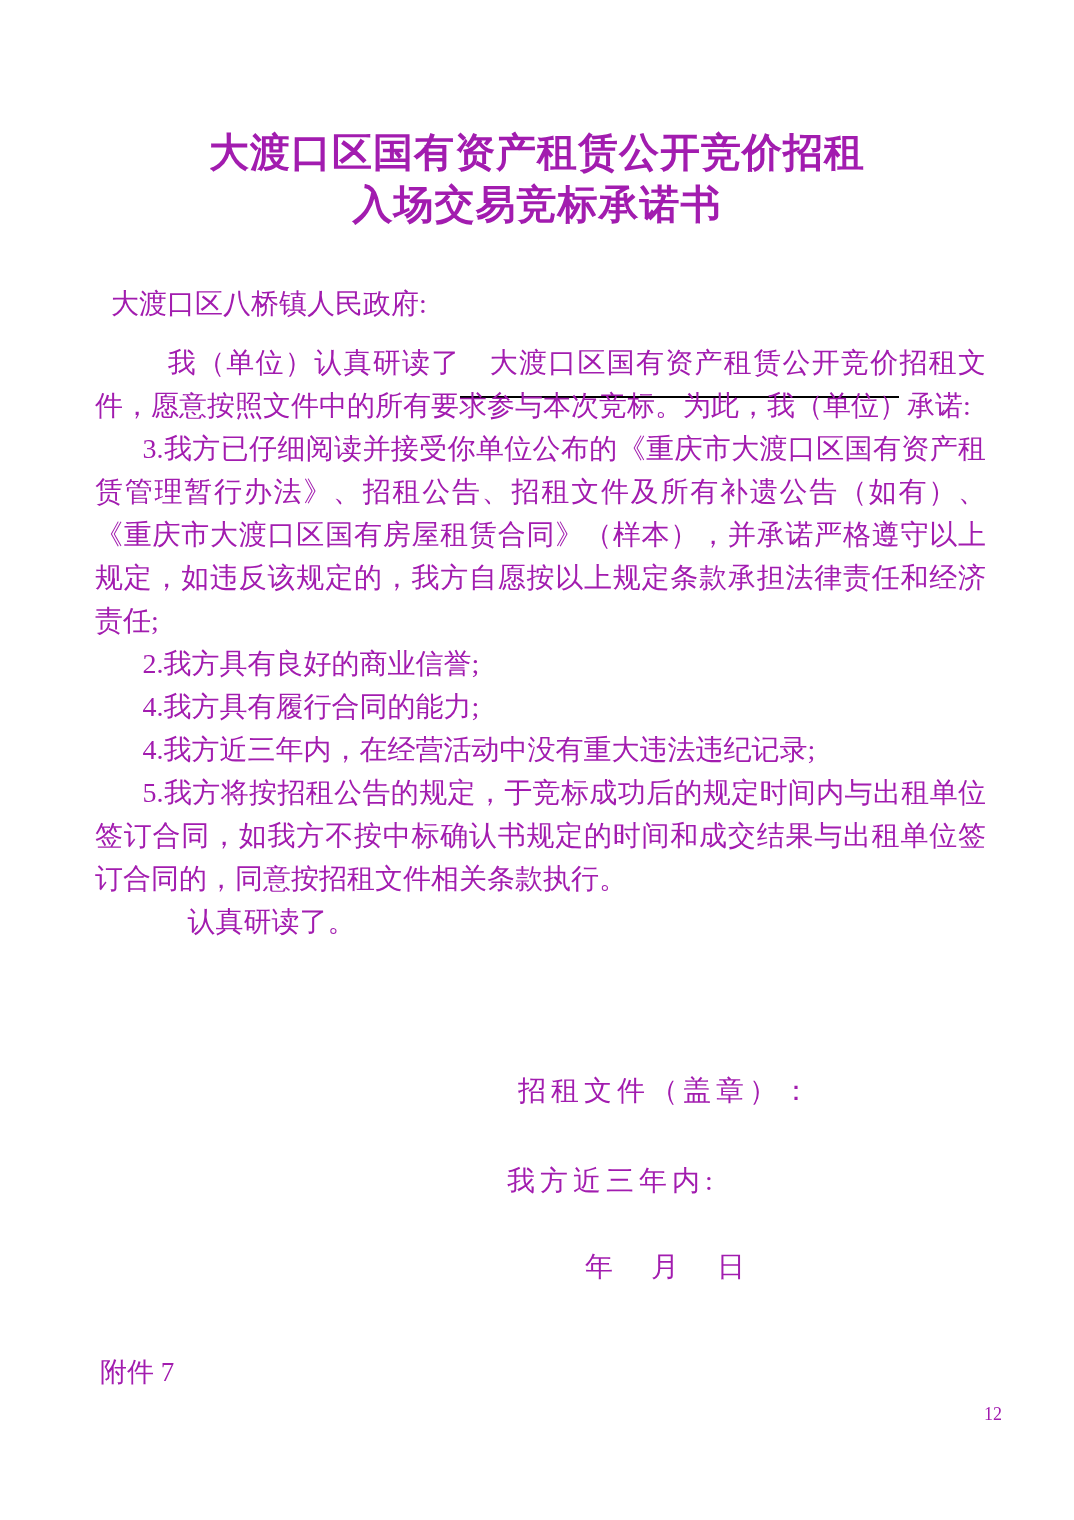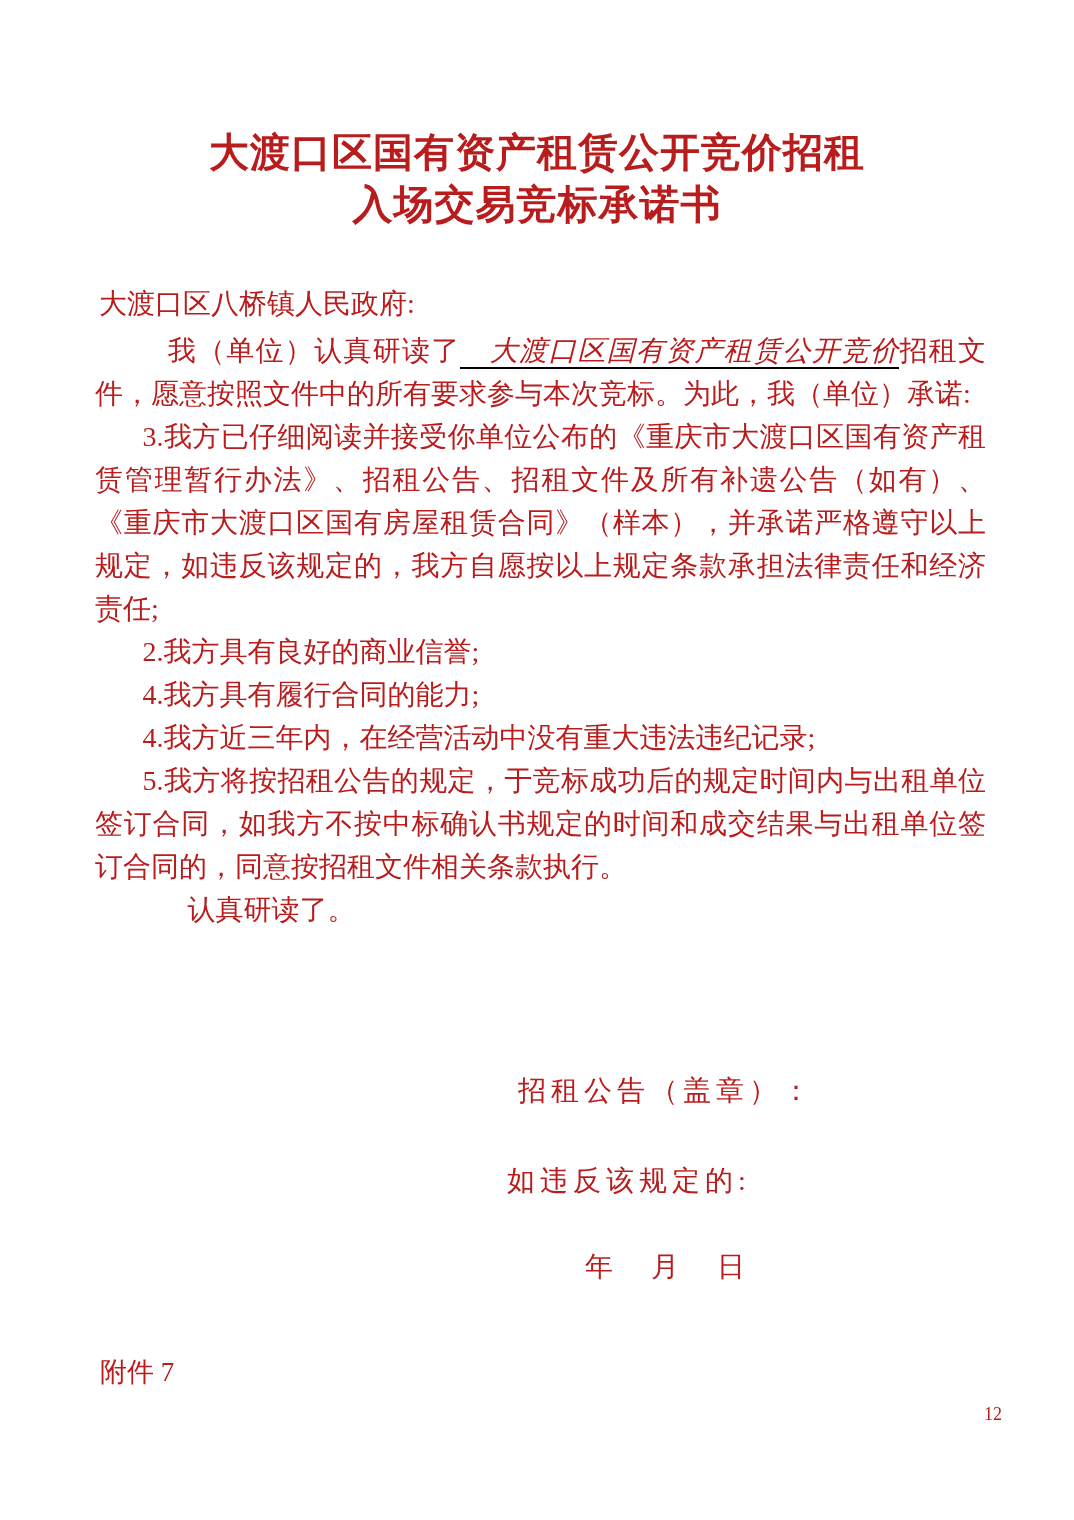--- a/index.html
+++ b/index.html
@@ -5,21 +5,21 @@
   html, body {
     margin: 0;
     padding: 0;
     background: #ffffff;
   }
   .page {
     position: relative;
     width: 1074px;
     height: 1520px;
     background: #ffffff;
-    color: #b91c1c;
+    color: #a21caf;
     font-family: "Liberation Serif", "DejaVu Serif", serif;
     overflow: hidden;
     box-sizing: border-box;
   }
   .title {
     margin: 0;
     padding-top: 126px;
     text-align: center;
     font-family: "Liberation Sans", "DejaVu Sans", sans-serif;
     font-weight: 700;
@@ -28,29 +28,28 @@
     letter-spacing: 1px;
   }
   .title-line { display: block; }
   .doc-body {
     margin-top: 52px;
     padding: 0 88px 0 95px;
     font-size: 28px;
     line-height: 43px;
     text-align: justify;
   }
-  .salutation { margin: 4px; }
+  .salutation { margin: 16px; }
   .para { margin: 0; }
   .indent-intro   { text-indent: 2.6em; }
   .indent-item    { text-indent: 1.7em; }
   .indent-closing { text-indent: 3.3em; text-align: left; }
   .underlined {
     border-bottom: 2px solid #000;
-    padding-bottom: 1px;
-    font-style: italic;
+    padding-bottom: 18px;
   }
   .sig-line {
     position: absolute;
     font-size: 28px;
     letter-spacing: 5px;
     white-space: pre;
   }
   .sig-signer { top: 1072px; left: 518px; }
   .sig-id     { top: 1162px; left: 507px; }
   .sig-date   { top: 1248px; left: 585px; }
@@ -84,23 +83,23 @@
 
     <p class="para indent-item">3.我方已仔细阅读并接受你单位公布的《重庆市大渡口区国有资产租赁管理暂行办法》、招租公告、招租文件及所有补遗公告（如有）、《重庆市大渡口区国有房屋租赁合同》（样本），并承诺严格遵守以上规定，如违反该规定的，我方自愿按以上规定条款承担法律责任和经济责任;</p>
     <p class="para indent-item">2.我方具有良好的商业信誉;</p>
     <p class="para indent-item">4.我方具有履行合同的能力;</p>
     <p class="para indent-item">4.我方近三年内，在经营活动中没有重大违法违纪记录;</p>
     <p class="para indent-item">5.我方将按招租公告的规定，于竞标成功后的规定时间内与出租单位签订合同，如我方不按中标确认书规定的时间和成交结果与出租单位签订合同的，同意按招租文件相关条款执行。</p>
 
     <p class="para indent-closing">认真研读了。</p>
   </div>
 
-  <div class="sig-line sig-signer">招租公告（盖章）：</div>
+  <div class="sig-line sig-signer">招租文件（盖章）：</div>
 
-  <div class="sig-line sig-id">如违反该规定的:</div>
+  <div class="sig-line sig-id">我方近三年内:</div>
 
   <div class="sig-line sig-date">年　月　日</div>
 
   <div class="attachment">附件 7</div>
 
   <div class="page-number">12</div>
 
 </div>
 
 </body></html>

